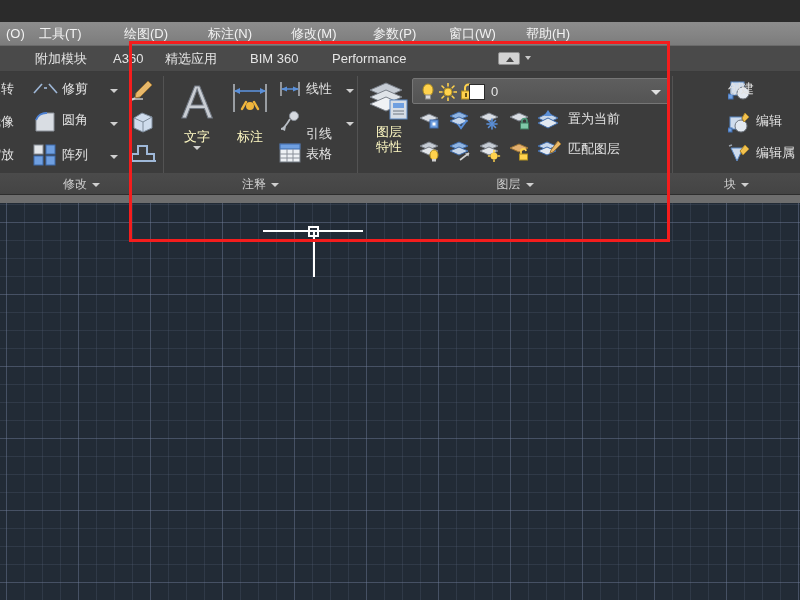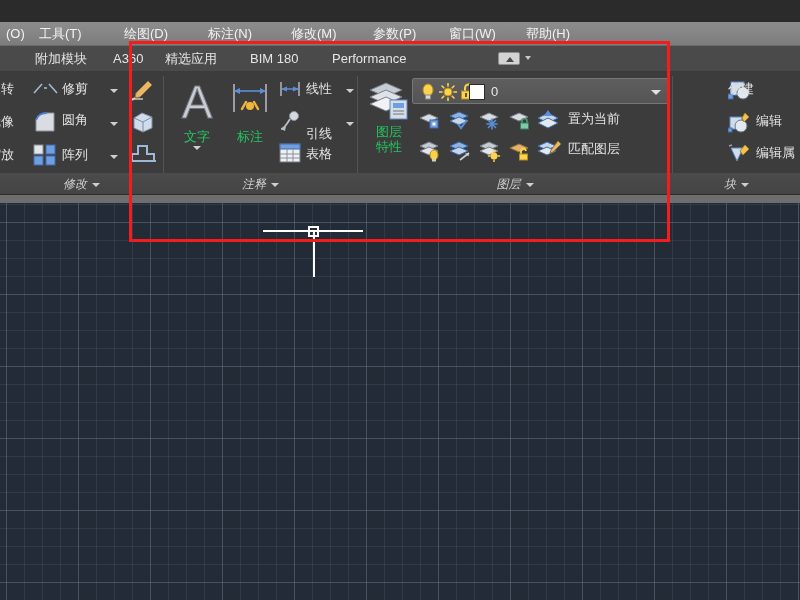--- a/index.html
+++ b/index.html
@@ -90,21 +90,20 @@
 
   
   .ribbon {
     position: absolute; left: 0; top: 72px; width: 800px; height: 125px;
     background: #3c3c3c;
   }
   .panel-titles {
     position: absolute; left: 0; top: 173px; width: 800px; height: 22px;
     background: linear-gradient(to bottom, #4b4b4b 0%, #444 100%);
     border-bottom: 1px solid #2e2e2e;
-    font-style: italic;
   }
   .panel-title {
     position: absolute; top: 0; height: 22px; line-height: 22px;
     text-align: center; font-size: 12px; color: #cfcfcf;
   }
   .panel-title .car {
     display: inline-block; margin-left: 5px;
     width: 0; height: 0; vertical-align: middle;
     border-top: 4px solid #cfcfcf;
     border-left: 4px solid transparent;
@@ -130,21 +129,21 @@
     position: absolute;
     width: 0; height: 0;
     border-top: 4px solid #cfcfcf;
     border-left: 4px solid transparent;
     border-right: 4px solid transparent;
   }
   .big-btn {
     position: absolute; text-align: center;
   }
   .big-btn .lbl {
-    font-size: 13px; color: #22c55e; white-space: nowrap;
+    font-size: 13px; color: #fef9c3; white-space: nowrap;
     display: block; margin-top: 2px;
   }
 
   
   .layer-combo {
     position: absolute; left: 412px; top: 78px; width: 258px; height: 26px;
     background: linear-gradient(to bottom, #5e5e5e 0%, #545454 100%);
     border: 1px solid #767676; border-radius: 2px;
   }
   .layer-combo .swatch {
@@ -213,21 +212,21 @@
     <div class="menu-item" style="left:285px">修改(M)</div>
     <div class="menu-item" style="left:367px">参数(P)</div>
     <div class="menu-item" style="left:443px">窗口(W)</div>
     <div class="menu-item" style="left:520px">帮助(H)</div>
   </div>
 
   <div class="ribbon-tabs">
     <div class="tab" style="left:28px">附加模块</div>
     <div class="tab" style="left:106px">A360</div>
     <div class="tab" style="left:158px">精选应用</div>
-    <div class="tab" style="left:243px">BIM 180</div>
+    <div class="tab" style="left:243px">BIM 360</div>
     <div class="tab" style="left:325px">Performance</div>
     <div class="tab-dd" style="left:498px">
       <div class="box"></div>
         <div class="car"></div>
     </div>
   </div>
 
   <div class="ribbon"></div>
 
   <div class="panel-sep" style="left:163px"></div>

